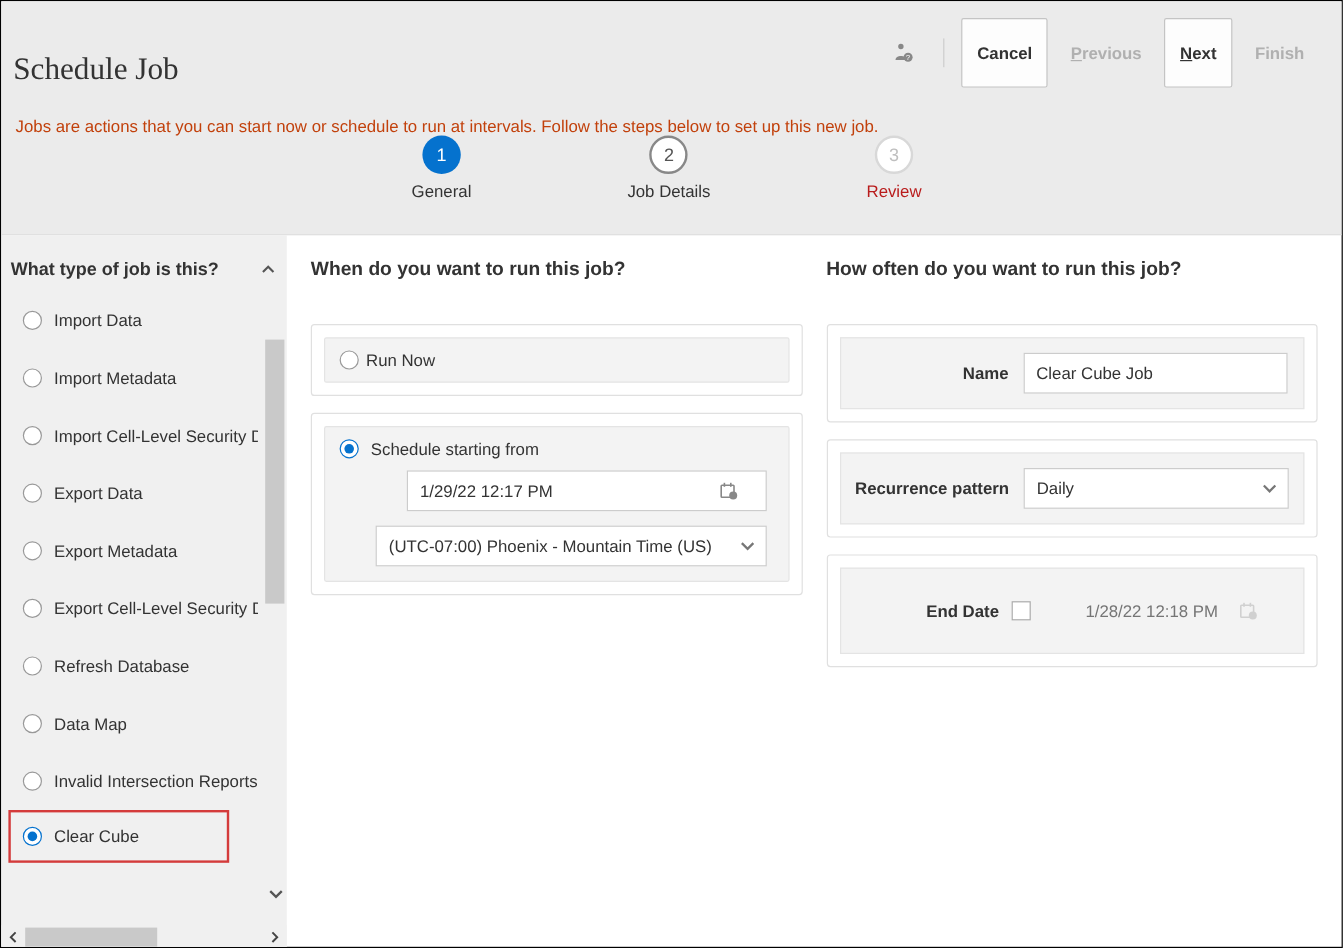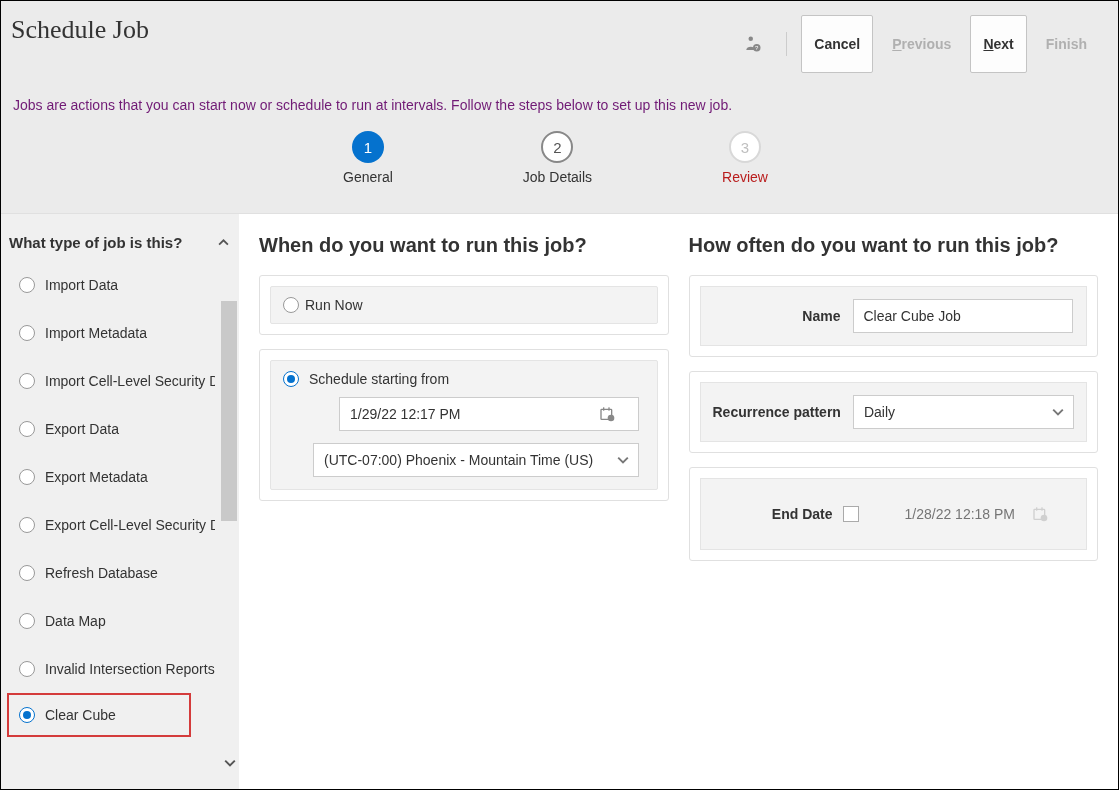--- a/index.html
+++ b/index.html
@@ -18,21 +18,21 @@
       border: 1px solid #000;
     }
     .header-area {
       background: #ebebeb;
       padding: 14px 18px 18px 10px;
       border-bottom: 1px solid #e0e0e0;
     }
     .title-row {
       display: flex;
       justify-content: space-between;
-      align-items: flex-start;
+      align-items: flex-end;
       margin-bottom: 24px;
     }
     .page-title {
       font-family: Georgia, "Times New Roman", serif;
       font-size: 26px;
       font-weight: 400;
       color: #333;
     }
     .header-actions {
       display: flex;
@@ -69,22 +69,21 @@
       color: #b0b0b0;
       cursor: default;
     }
     .btn.disabled .underline-letter {
       text-decoration: underline;
     }
     .btn .underline-letter {
       text-decoration: underline;
     }
     .description {
-      color: #701a75;
-      margin-bottom: 18px;
+      color: #c2410c;
       padding-left: 2px;
     }
     .wizard-steps {
       display: flex;
       justify-content: center;
       gap: 130px;
       margin-bottom: 10px;
     }
     .step {
       display: flex;
@@ -245,22 +244,22 @@
       flex: 1;
       display: flex;
       padding: 20px;
       gap: 20px;
     }
     .panel-col {
       flex: 1;
     }
     .panel-title {
       font-weight: 700;
-      font-size: 20px;
-      margin-bottom: 18px;
+      font-size: 16px;
+      margin-bottom: 36px;
     }
     .card {
       border: 1px solid #e0e0e0;
       border-radius: 3px;
       background: #fff;
       margin-bottom: 14px;
       padding: 10px;
     }
     .option-row {
       display: flex;

